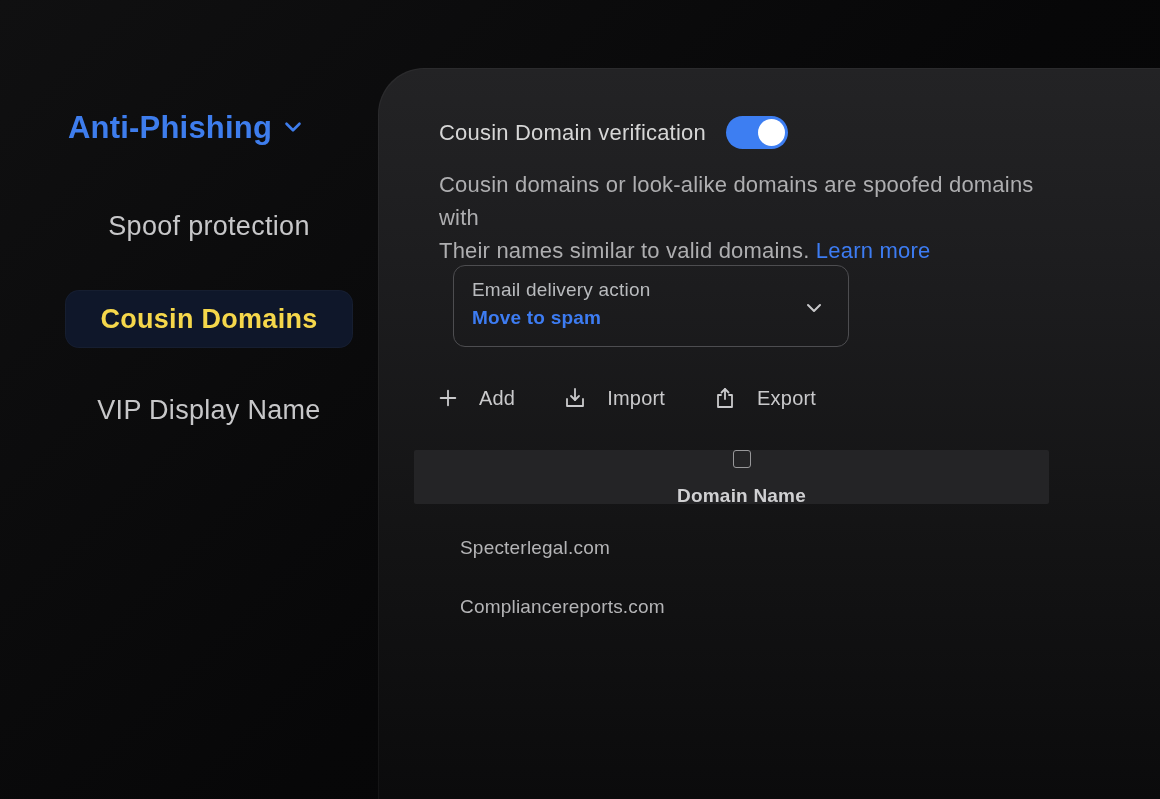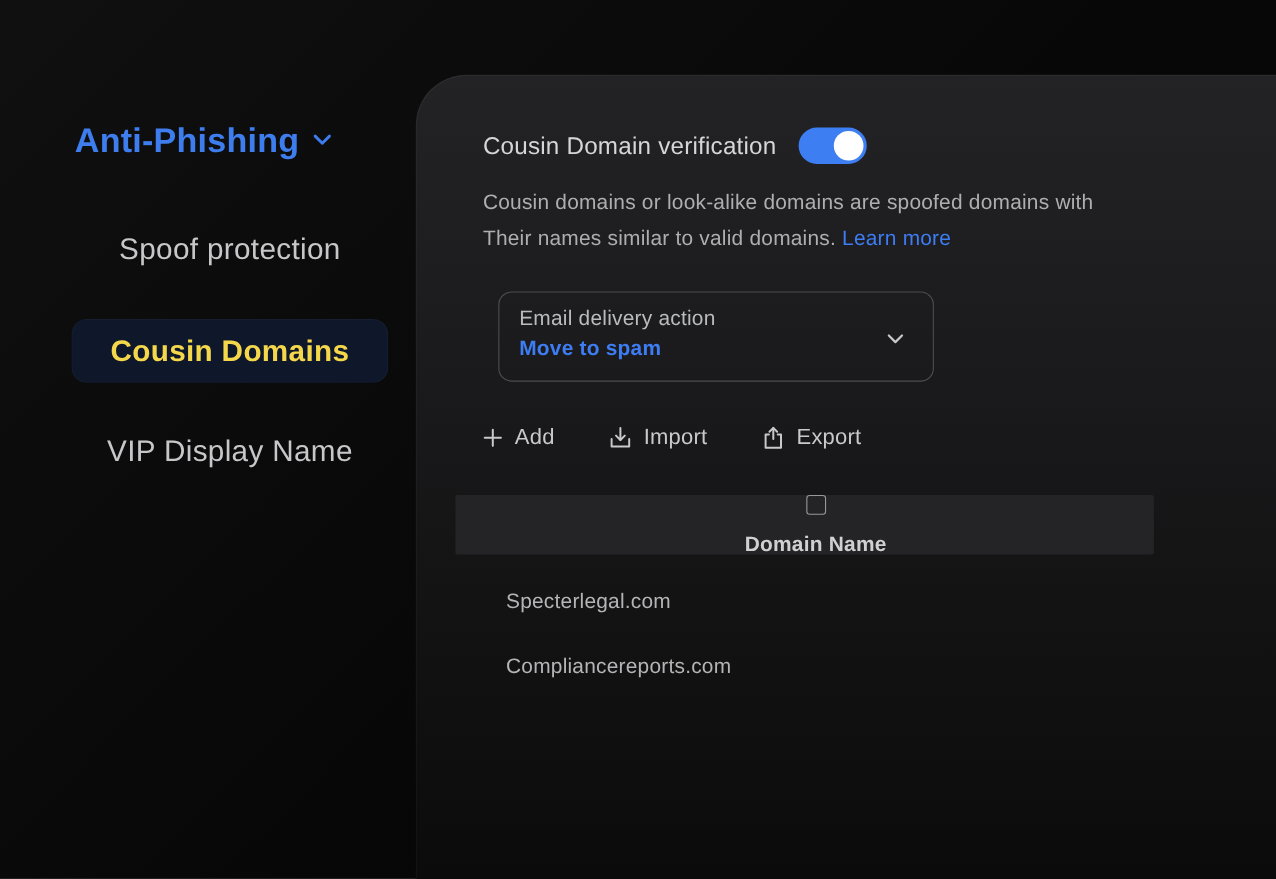--- a/index.html
+++ b/index.html
@@ -55,39 +55,39 @@
     width:62px; height:33px; border-radius:17px; background:#3d7ef2;
     position:relative; cursor:pointer; flex:0 0 auto;
   }
   .toggle .knob {
     position:absolute; top:3px; right:3px; width:27px; height:27px;
     border-radius:50%; background:#ffffff;
   }
 
   .desc {
     position:absolute; left:61px; top:100px; width:640px;
-    font-size:19px; line-height:33px; color:#aeaeb0; letter-spacing:0.2px;
+    font-size:22px; line-height:33px; color:#aeaeb0; letter-spacing:0.2px;
   }
   .desc a { color:#3d7cf2; text-decoration:none; cursor:pointer; }
 
   .dropdown {
     position:absolute; left:75px; top:197px; width:396px; height:82px;
     border:1px solid #4d4d50; border-radius:12px; cursor:pointer;
     padding:13px 20px 0 18px;
   }
   .dropdown .dd-label { font-size:19px; color:#b9bbbe; letter-spacing:0.2px; }
   .dropdown .dd-value { font-size:19px; color:#3d7cf2; font-weight:700; margin-top:6px; letter-spacing:0.2px; }
   .dropdown .dd-chevron { position:absolute; right:22px; top:30px; }
 
   .actions {
     position:absolute; left:59px; top:318px;
     display:flex; align-items:center; gap:48px;
   }
   .action-btn {
-    display:flex; align-items:center; gap:9px;
+    display:flex; align-items:center; gap:20px;
     font-size:20px; color:#c9c9cb; cursor:pointer; letter-spacing:0.2px;
   }
   .action-btn svg { display:block; }
 
   .table-header {
     position:absolute; left:36px; top:382px; width:635px; height:54px;
     background:#242426; border-radius:2px;
     display:flex; align-items:center; padding-left:20px; gap:17px;flex-direction:column;
   }
   .checkbox {

